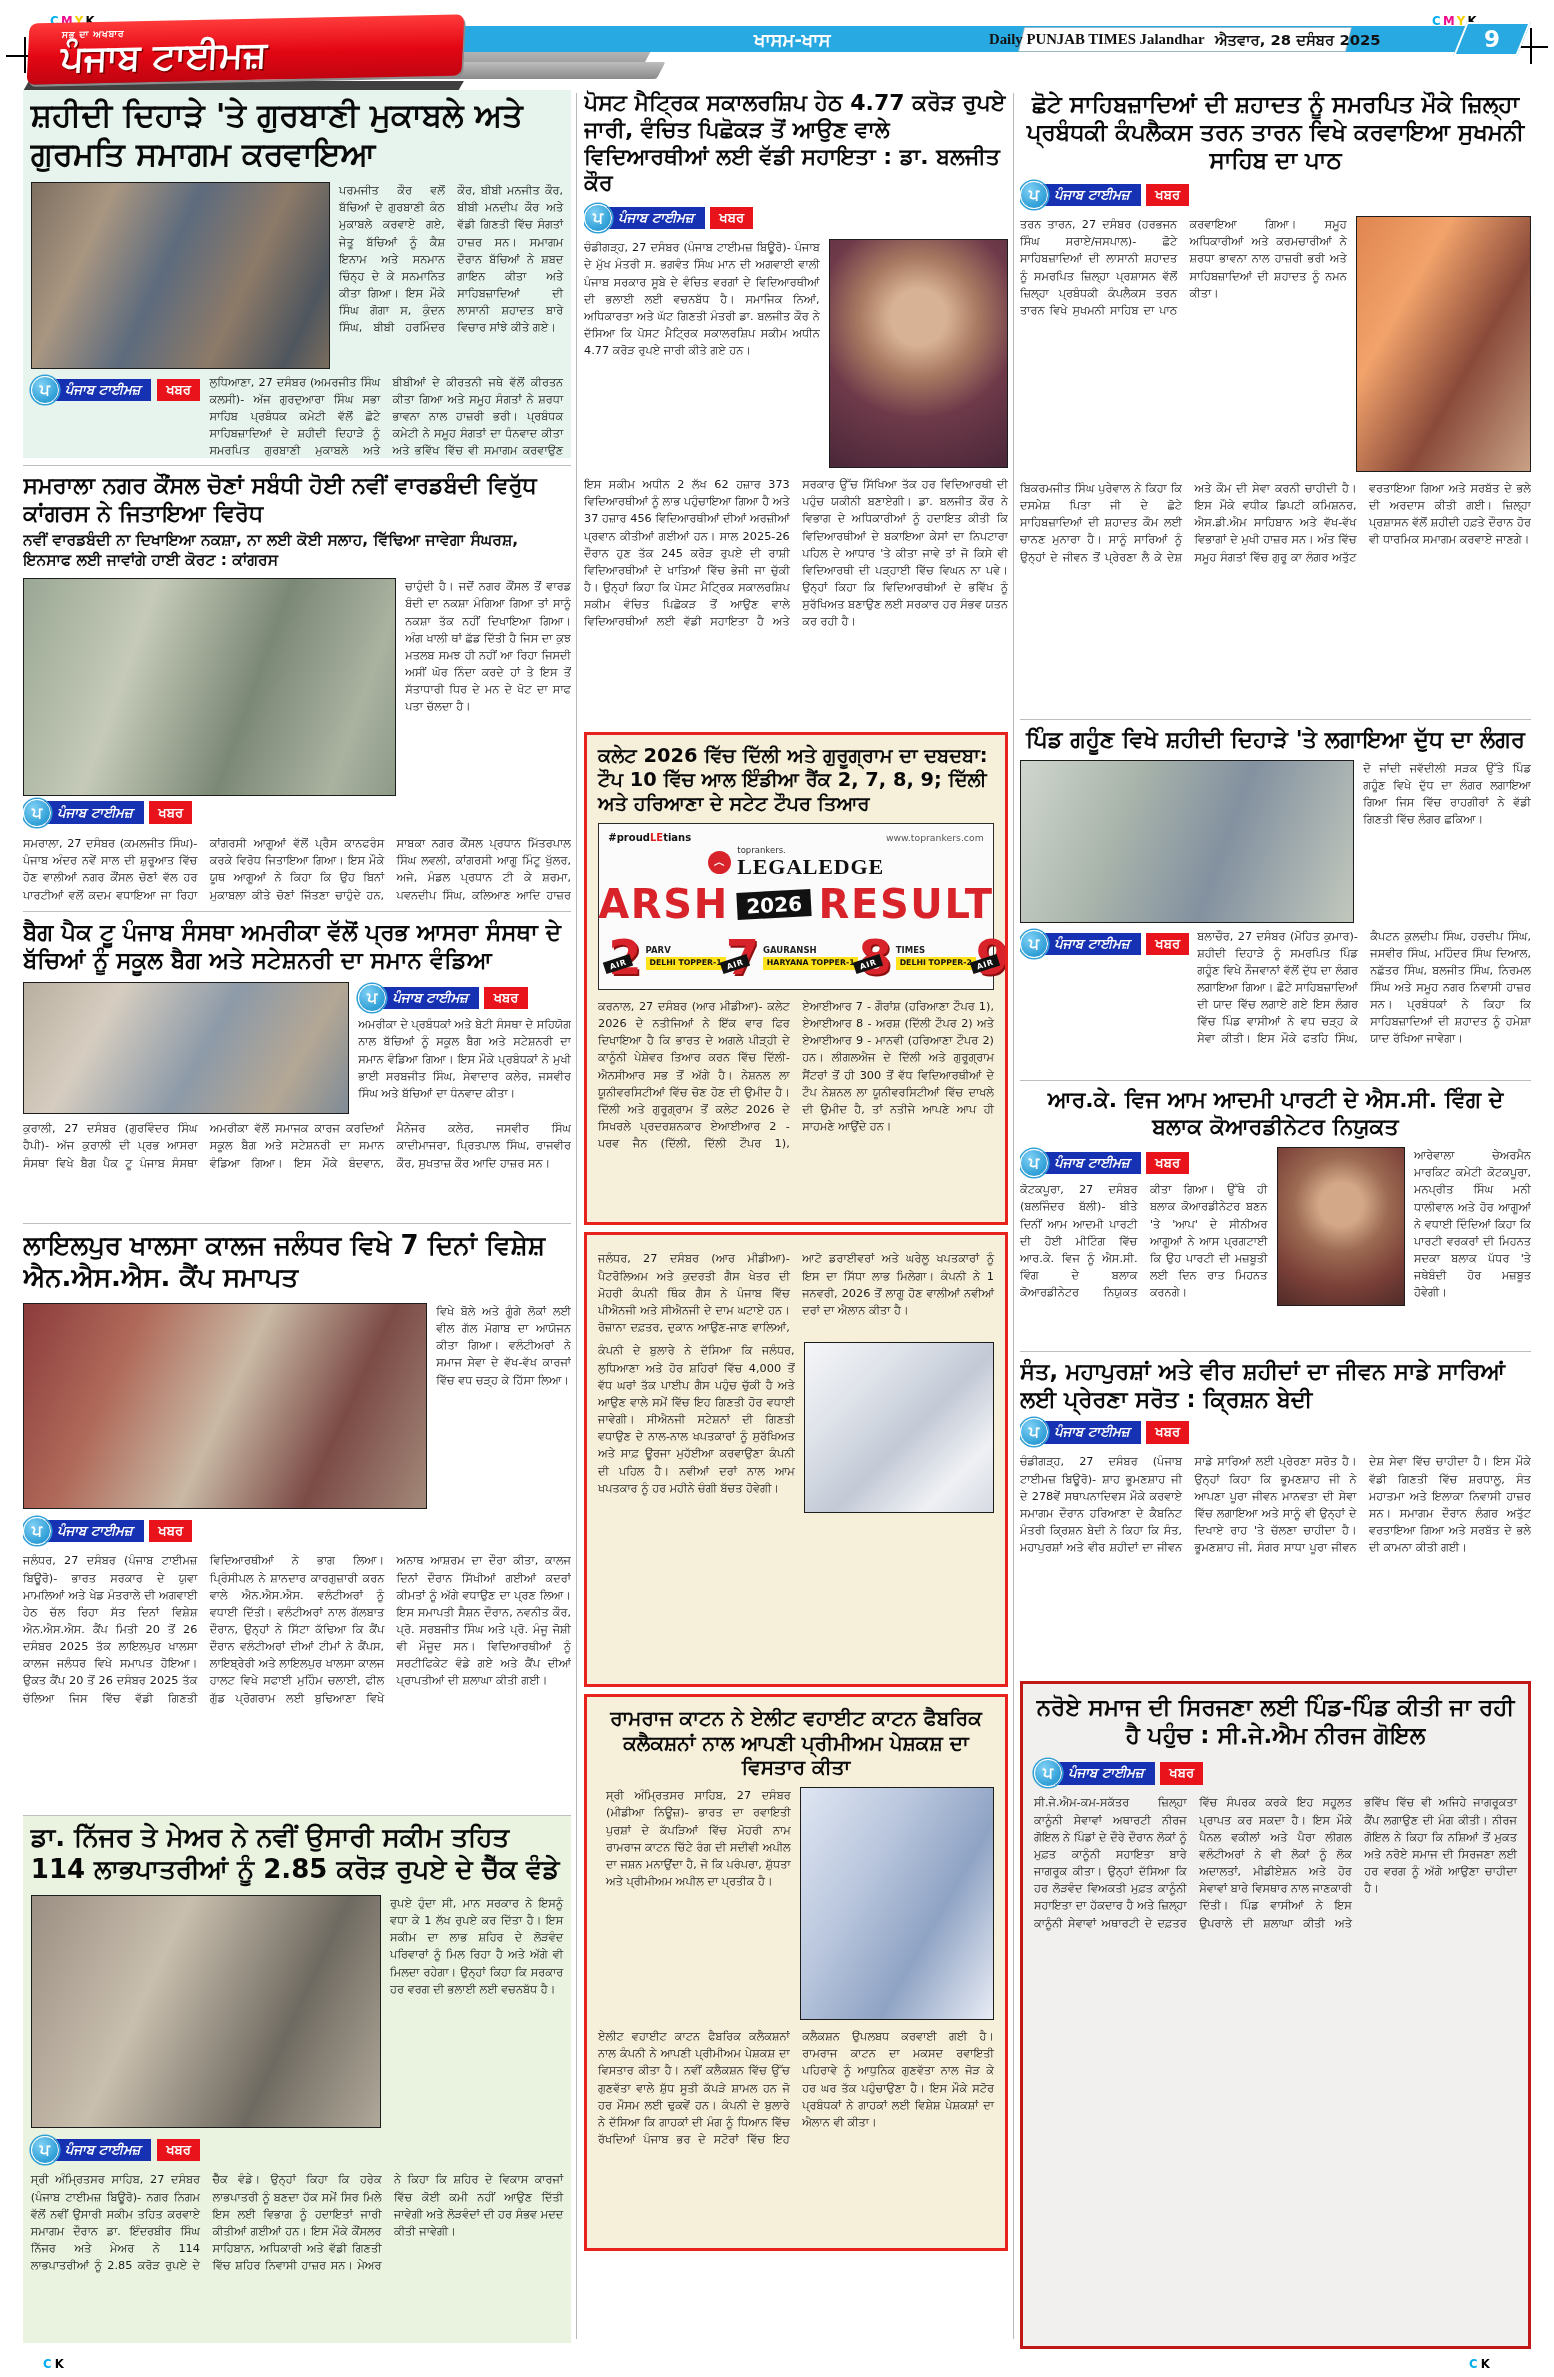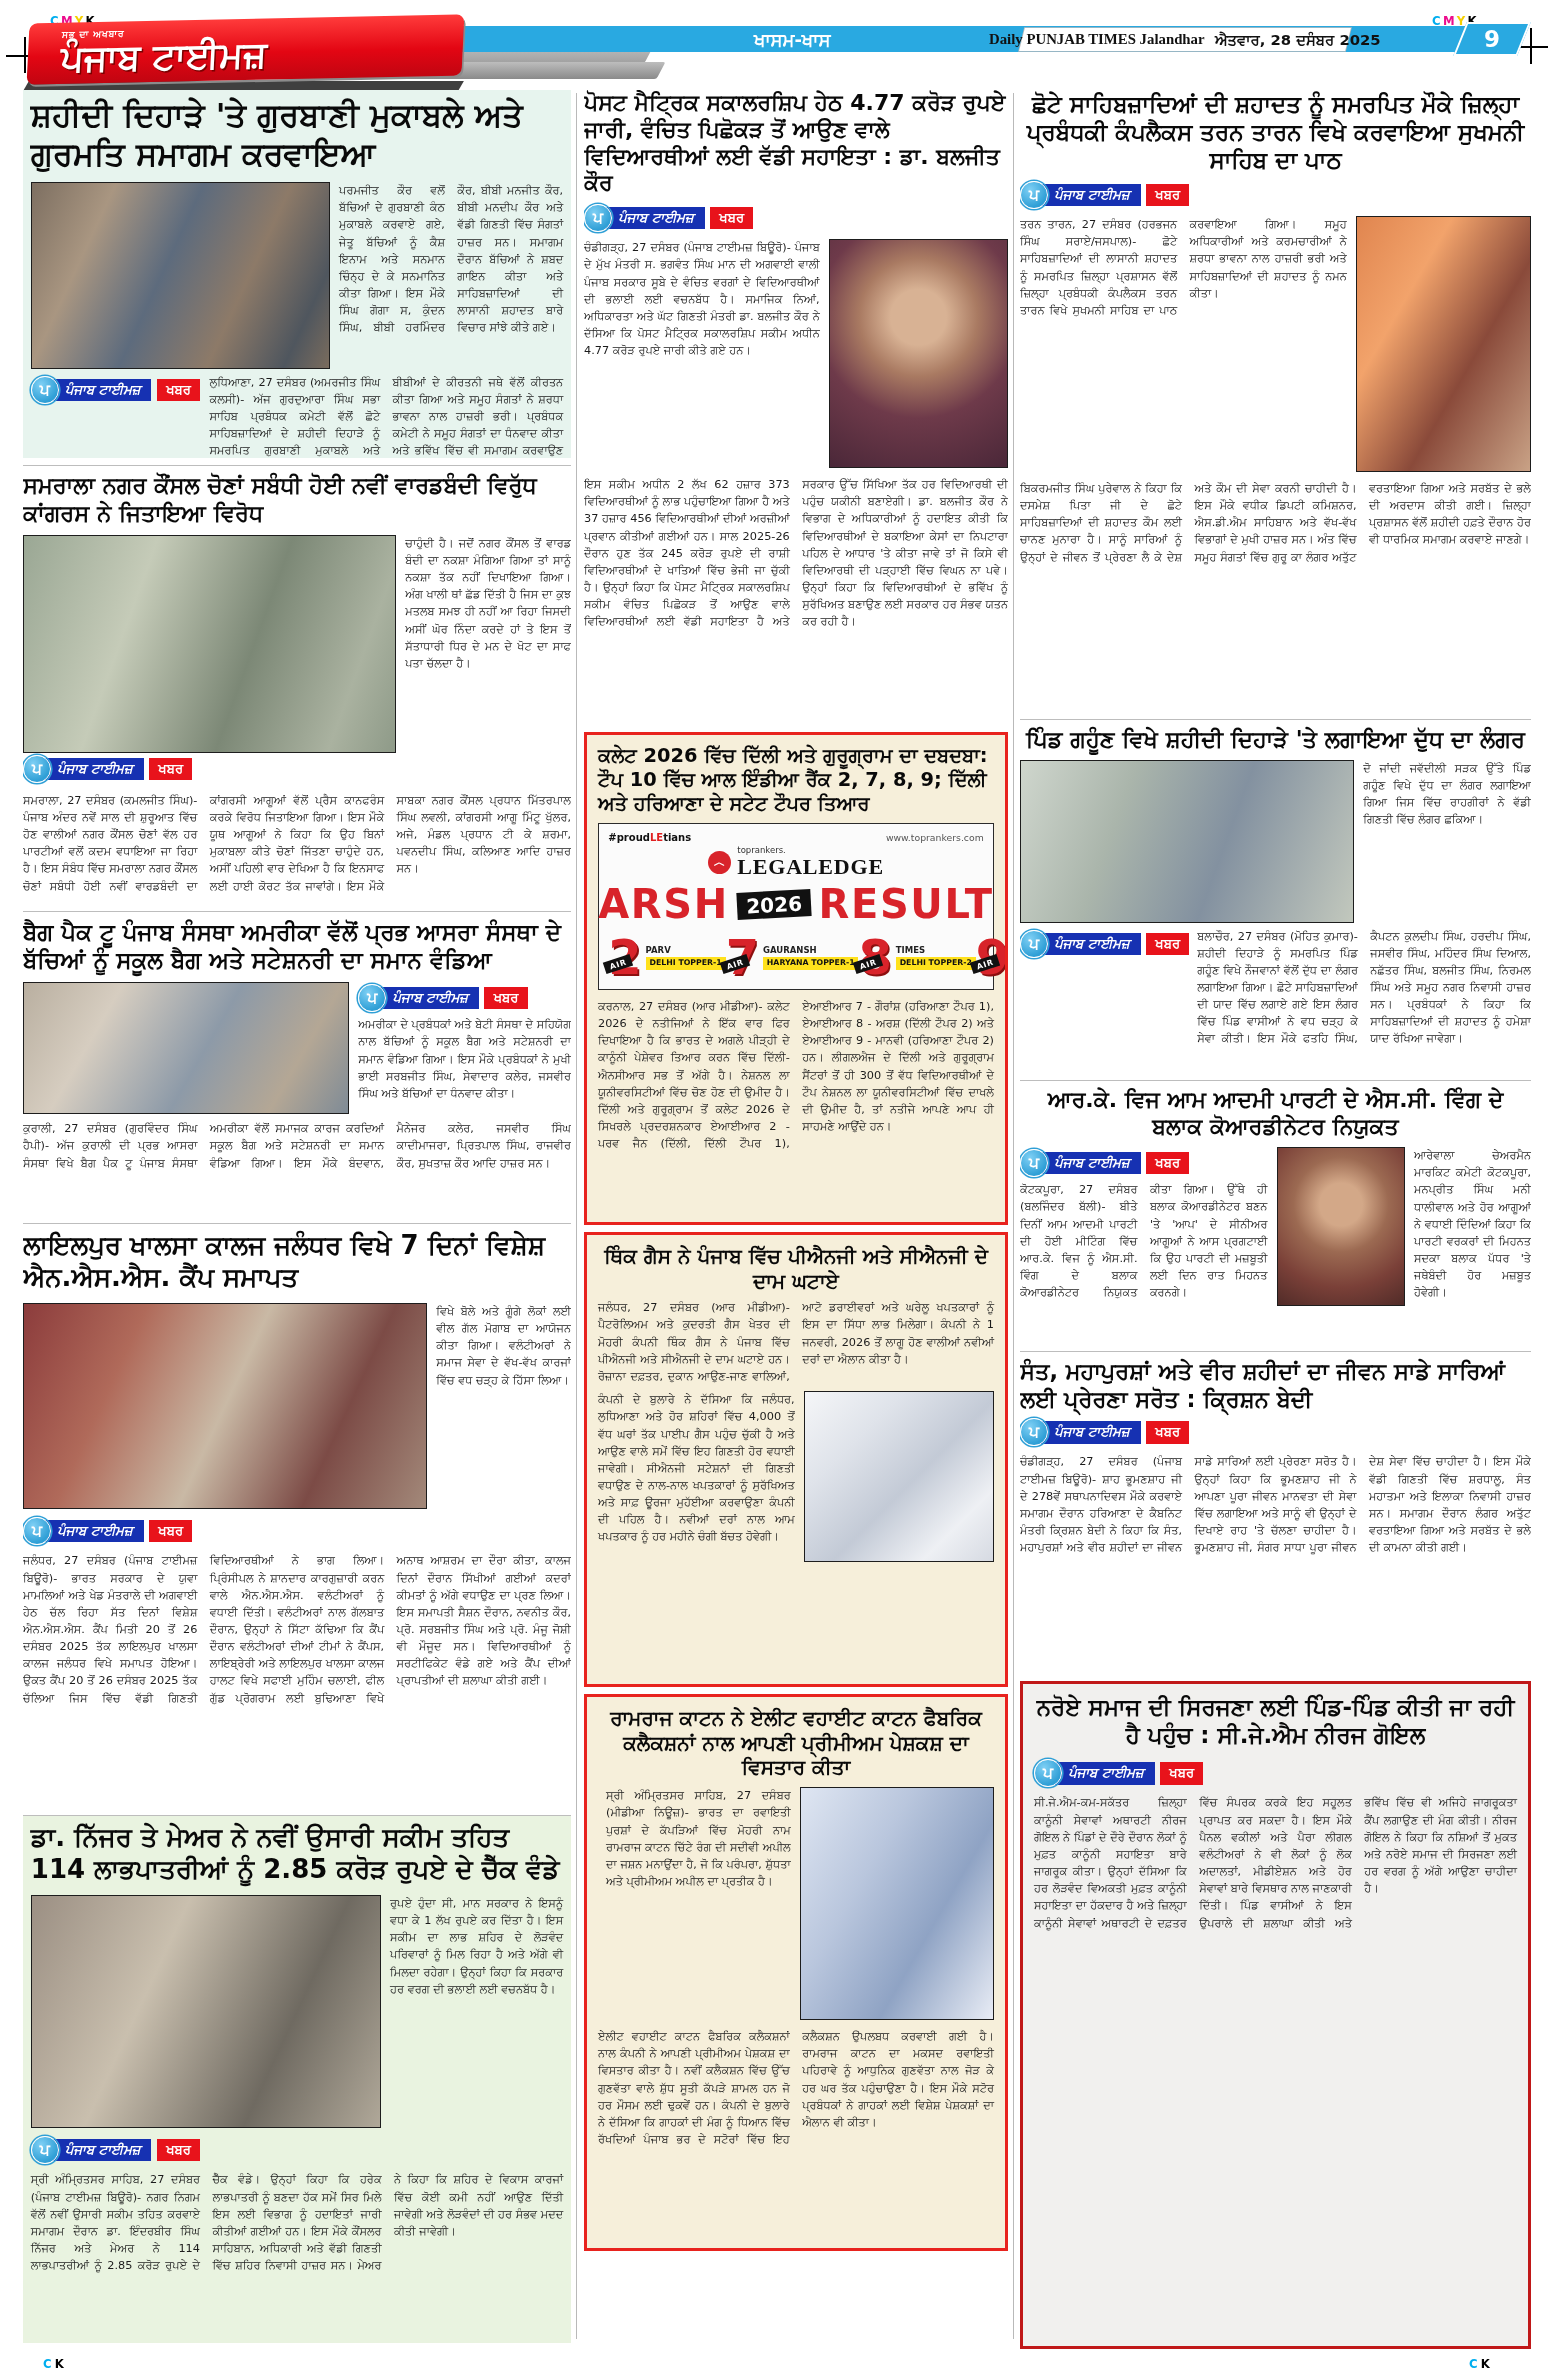--- a/index.html
+++ b/index.html
@@ -158,20 +158,21 @@
           <span class="circ">ਪ</span>
           <span class="brand">ਪੰਜਾਬ ਟਾਈਮਜ਼</span>
           <span class="tag">ਖਬਰ</span>
         </div>
         <div class="body-text cols2" style="flex:1;">ਲੁਧਿਆਣਾ, 27 ਦਸੰਬਰ (ਅਮਰਜੀਤ ਸਿੰਘ ਕਲਸੀ)- ਅੱਜ ਗੁਰਦੁਆਰਾ ਸਿੰਘ ਸਭਾ ਸਾਹਿਬ ਪ੍ਰਬੰਧਕ ਕਮੇਟੀ ਵੱਲੋਂ ਛੋਟੇ ਸਾਹਿਬਜ਼ਾਦਿਆਂ ਦੇ ਸ਼ਹੀਦੀ ਦਿਹਾੜੇ ਨੂੰ ਸਮਰਪਿਤ ਗੁਰਬਾਣੀ ਮੁਕਾਬਲੇ ਅਤੇ ਗੁਰਮਤਿ ਸਮਾਗਮ ਕਰਵਾਇਆ ਗਿਆ। ਸਾਹਿਬਜ਼ਾਦਿਆਂ ਦੇ ਸ਼ਹੀਦੀ ਦਿਹਾੜੇ ਮੌਕੇ ਗਏ। ਸ੍ਰੀ ਅਖੰਡ ਪਾਠ ਦੇ ਭੋਗ ਉਪਰੰਤ ਬੀਬੀਆਂ ਦੇ ਕੀਰਤਨੀ ਜਥੇ ਵੱਲੋਂ ਕੀਰਤਨ ਕੀਤਾ ਗਿਆ ਅਤੇ ਸਮੂਹ ਸੰਗਤਾਂ ਨੇ ਸ਼ਰਧਾ ਭਾਵਨਾ ਨਾਲ ਹਾਜ਼ਰੀ ਭਰੀ। ਪ੍ਰਬੰਧਕ ਕਮੇਟੀ ਨੇ ਸਮੂਹ ਸੰਗਤਾਂ ਦਾ ਧੰਨਵਾਦ ਕੀਤਾ ਅਤੇ ਭਵਿੱਖ ਵਿੱਚ ਵੀ ਸਮਾਗਮ ਕਰਵਾਉਣ ਦਾ ਭਰੋਸਾ ਦਿੱਤਾ। ਬੀਬੀ ਸਰਵਜੀਤ ਕੌਰ, ਬੀਬੀ ਗੁਰਮੀਤ ਕੌਰ ਅਤੇ ਹੋਰ ਸੇਵਾਦਾਰ ਵੀ ਹਾਜ਼ਰ ਸਨ।</div>
       </div>
     </div>
 
     <div class="article sep" style="height:439px;">
       <div class="hl" style="font-size:22.5px;">ਸਮਰਾਲਾ ਨਗਰ ਕੌਂਸਲ ਚੋਣਾਂ ਸਬੰਧੀ ਹੋਈ ਨਵੀਂ ਵਾਰਡਬੰਦੀ ਵਿਰੁੱਧ ਕਾਂਗਰਸ ਨੇ ਜਿਤਾਇਆ ਵਿਰੋਧ</div>
+      <div class="subhead">ਨਵੀਂ ਵਾਰਡਬੰਦੀ ਨਾ ਦਿਖਾਇਆ ਨਕਸ਼ਾ, ਨਾ ਲਈ ਕੋਈ ਸਲਾਹ, ਵਿੱਢਿਆ ਜਾਵੇਗਾ ਸੰਘਰਸ਼, ਇਨਸਾਫ ਲਈ ਜਾਵਾਂਗੇ ਹਾਈ ਕੋਰਟ : ਕਾਂਗਰਸ</div>
       <div class="row" style="margin-top:7.8px;">
         <div style="width:373px;">
           <div class="ph ph-outdoor" style="width:373px; height:218px;"></div>
           <div class="badge">
             <span class="circ">ਪ</span>
             <span class="brand">ਪੰਜਾਬ ਟਾਈਮਜ਼</span>
             <span class="tag">ਖਬਰ</span>
           </div>
         </div>
         <div class="body-text" style="flex:1;">ਚਾਹੁੰਦੀ ਹੈ। ਜਦੋਂ ਨਗਰ ਕੌਂਸਲ ਤੋਂ ਵਾਰਡ ਬੰਦੀ ਦਾ ਨਕਸ਼ਾ ਮੰਗਿਆ ਗਿਆ ਤਾਂ ਸਾਨੂੰ ਨਕਸ਼ਾ ਤੱਕ ਨਹੀਂ ਦਿਖਾਇਆ ਗਿਆ। ਅੰਗ ਖਾਲੀ ਥਾਂ ਛੱਡ ਦਿੱਤੀ ਹੈ ਜਿਸ ਦਾ ਕੁਝ ਮਤਲਬ ਸਮਝ ਹੀ ਨਹੀਂ ਆ ਰਿਹਾ ਜਿਸਦੀ ਅਸੀਂ ਘੋਰ ਨਿੰਦਾ ਕਰਦੇ ਹਾਂ ਤੇ ਇਸ ਤੋਂ ਸੱਤਾਧਾਰੀ ਧਿਰ ਦੇ ਮਨ ਦੇ ਖੋਟ ਦਾ ਸਾਫ ਪਤਾ ਚੱਲਦਾ ਹੈ।</div>
@@ -292,21 +293,20 @@
             <span class="rank-num">9</span>
             <span class="air">AIR</span>
 
           </div>
         </div>
       </div>
       <div class="body-text cols2" style="margin-top:7.8px;">ਕਰਨਾਲ, 27 ਦਸੰਬਰ (ਆਰ ਮੀਡੀਆ)- ਕਲੇਟ 2026 ਦੇ ਨਤੀਜਿਆਂ ਨੇ ਇੱਕ ਵਾਰ ਫਿਰ ਦਿਖਾਇਆ ਹੈ ਕਿ ਭਾਰਤ ਦੇ ਅਗਲੇ ਪੀੜ੍ਹੀ ਦੇ ਕਾਨੂੰਨੀ ਪੇਸ਼ੇਵਰ ਤਿਆਰ ਕਰਨ ਵਿੱਚ ਦਿੱਲੀ-ਐਨਸੀਆਰ ਸਭ ਤੋਂ ਅੱਗੇ ਹੈ। ਨੇਸ਼ਨਲ ਲਾ ਯੂਨੀਵਰਸਿਟੀਆਂ ਵਿੱਚ ਚੋਣ ਹੋਣ ਦੀ ਉਮੀਦ ਹੈ। ਦਿੱਲੀ ਅਤੇ ਗੁਰੂਗ੍ਰਾਮ ਤੋਂ ਕਲੇਟ 2026 ਦੇ ਸਿਖਰਲੇ ਪ੍ਰਦਰਸ਼ਨਕਾਰ ਏਆਈਆਰ 2 - ਪਰਵ ਜੈਨ (ਦਿੱਲੀ, ਦਿੱਲੀ ਟੌਪਰ 1), ਏਆਈਆਰ 7 - ਗੌਰਾਂਸ਼ (ਹਰਿਆਣਾ ਟੌਪਰ 1), ਏਆਈਆਰ 8 - ਅਰਸ਼ (ਦਿੱਲੀ ਟੌਪਰ 2) ਅਤੇ ਏਆਈਆਰ 9 - ਮਾਨਵੀ (ਹਰਿਆਣਾ ਟੌਪਰ 2) ਹਨ। ਲੀਗਲਐਜ ਦੇ ਦਿੱਲੀ ਅਤੇ ਗੁਰੂਗ੍ਰਾਮ ਸੈਂਟਰਾਂ ਤੋਂ ਹੀ 300 ਤੋਂ ਵੱਧ ਵਿਦਿਆਰਥੀਆਂ ਦੇ ਟੌਪ ਨੇਸ਼ਨਲ ਲਾ ਯੂਨੀਵਰਸਿਟੀਆਂ ਵਿੱਚ ਦਾਖਲੇ ਦੀ ਉਮੀਦ ਹੈ, ਤਾਂ ਨਤੀਜੇ ਆਪਣੇ ਆਪ ਹੀ ਸਾਹਮਣੇ ਆਉਂਦੇ ਹਨ।</div>
     </div>
 
     <div class="article redbox" style="height:455px;">
-      <div class="hl hl-c" style="font-size:20px;">ਥਿੰਕ ਗੈਸ ਨੇ ਪੰਜਾਬ ਵਿੱਚ ਪੀਐਨਜੀ ਅਤੇ ਸੀਐਨਜੀ ਦੇ ਦਾਮ ਘਟਾਏ</div>
       <div class="body-text cols2" style="margin-top:6.2px;">ਜਲੰਧਰ, 27 ਦਸੰਬਰ (ਆਰ ਮੀਡੀਆ)- ਪੈਟਰੋਲਿਅਮ ਅਤੇ ਕੁਦਰਤੀ ਗੈਸ ਖੇਤਰ ਦੀ ਮੋਹਰੀ ਕੰਪਨੀ ਥਿੰਕ ਗੈਸ ਨੇ ਪੰਜਾਬ ਵਿੱਚ ਪੀਐਨਜੀ ਅਤੇ ਸੀਐਨਜੀ ਦੇ ਦਾਮ ਘਟਾਏ ਹਨ। ਰੋਜ਼ਾਨਾ ਦਫ਼ਤਰ, ਦੁਕਾਨ ਆਉਣ-ਜਾਣ ਵਾਲਿਆਂ, ਆਟੋ ਡਰਾਈਵਰਾਂ ਅਤੇ ਘਰੇਲੂ ਖਪਤਕਾਰਾਂ ਨੂੰ ਇਸ ਦਾ ਸਿੱਧਾ ਲਾਭ ਮਿਲੇਗਾ। ਕੰਪਨੀ ਨੇ 1 ਜਨਵਰੀ, 2026 ਤੋਂ ਲਾਗੂ ਹੋਣ ਵਾਲੀਆਂ ਨਵੀਆਂ ਦਰਾਂ ਦਾ ਐਲਾਨ ਕੀਤਾ ਹੈ।</div>
       <div class="row" style="margin-top:6.2px;">
         <div class="body-text" style="flex:1;">ਕੰਪਨੀ ਦੇ ਬੁਲਾਰੇ ਨੇ ਦੱਸਿਆ ਕਿ ਜਲੰਧਰ, ਲੁਧਿਆਣਾ ਅਤੇ ਹੋਰ ਸ਼ਹਿਰਾਂ ਵਿੱਚ 4,000 ਤੋਂ ਵੱਧ ਘਰਾਂ ਤੱਕ ਪਾਈਪ ਗੈਸ ਪਹੁੰਚ ਚੁੱਕੀ ਹੈ ਅਤੇ ਆਉਣ ਵਾਲੇ ਸਮੇਂ ਵਿੱਚ ਇਹ ਗਿਣਤੀ ਹੋਰ ਵਧਾਈ ਜਾਵੇਗੀ। ਸੀਐਨਜੀ ਸਟੇਸ਼ਨਾਂ ਦੀ ਗਿਣਤੀ ਵਧਾਉਣ ਦੇ ਨਾਲ-ਨਾਲ ਖਪਤਕਾਰਾਂ ਨੂੰ ਸੁਰੱਖਿਅਤ ਅਤੇ ਸਾਫ਼ ਊਰਜਾ ਮੁਹੱਈਆ ਕਰਵਾਉਣਾ ਕੰਪਨੀ ਦੀ ਪਹਿਲ ਹੈ। ਨਵੀਆਂ ਦਰਾਂ ਨਾਲ ਆਮ ਖਪਤਕਾਰ ਨੂੰ ਹਰ ਮਹੀਨੇ ਚੰਗੀ ਬੱਚਤ ਹੋਵੇਗੀ।</div>
         <div class="ph ph-tubes" style="width:190px; height:171px;"></div>
       </div>
     </div>
 
     <div class="article redbox" style="height:557px;">
       <div class="hl hl-c" style="font-size:20px;">ਰਾਮਰਾਜ ਕਾਟਨ ਨੇ ਏਲੀਟ ਵਹਾਈਟ ਕਾਟਨ ਫੈਬਰਿਕ ਕਲੈਕਸ਼ਨਾਂ ਨਾਲ ਆਪਣੀ ਪ੍ਰੀਮੀਅਮ ਪੇਸ਼ਕਸ਼ ਦਾ ਵਿਸਤਾਰ ਕੀਤਾ</div>
       <div class="row" style="margin-top:7.8px;margin-left:8px;">

